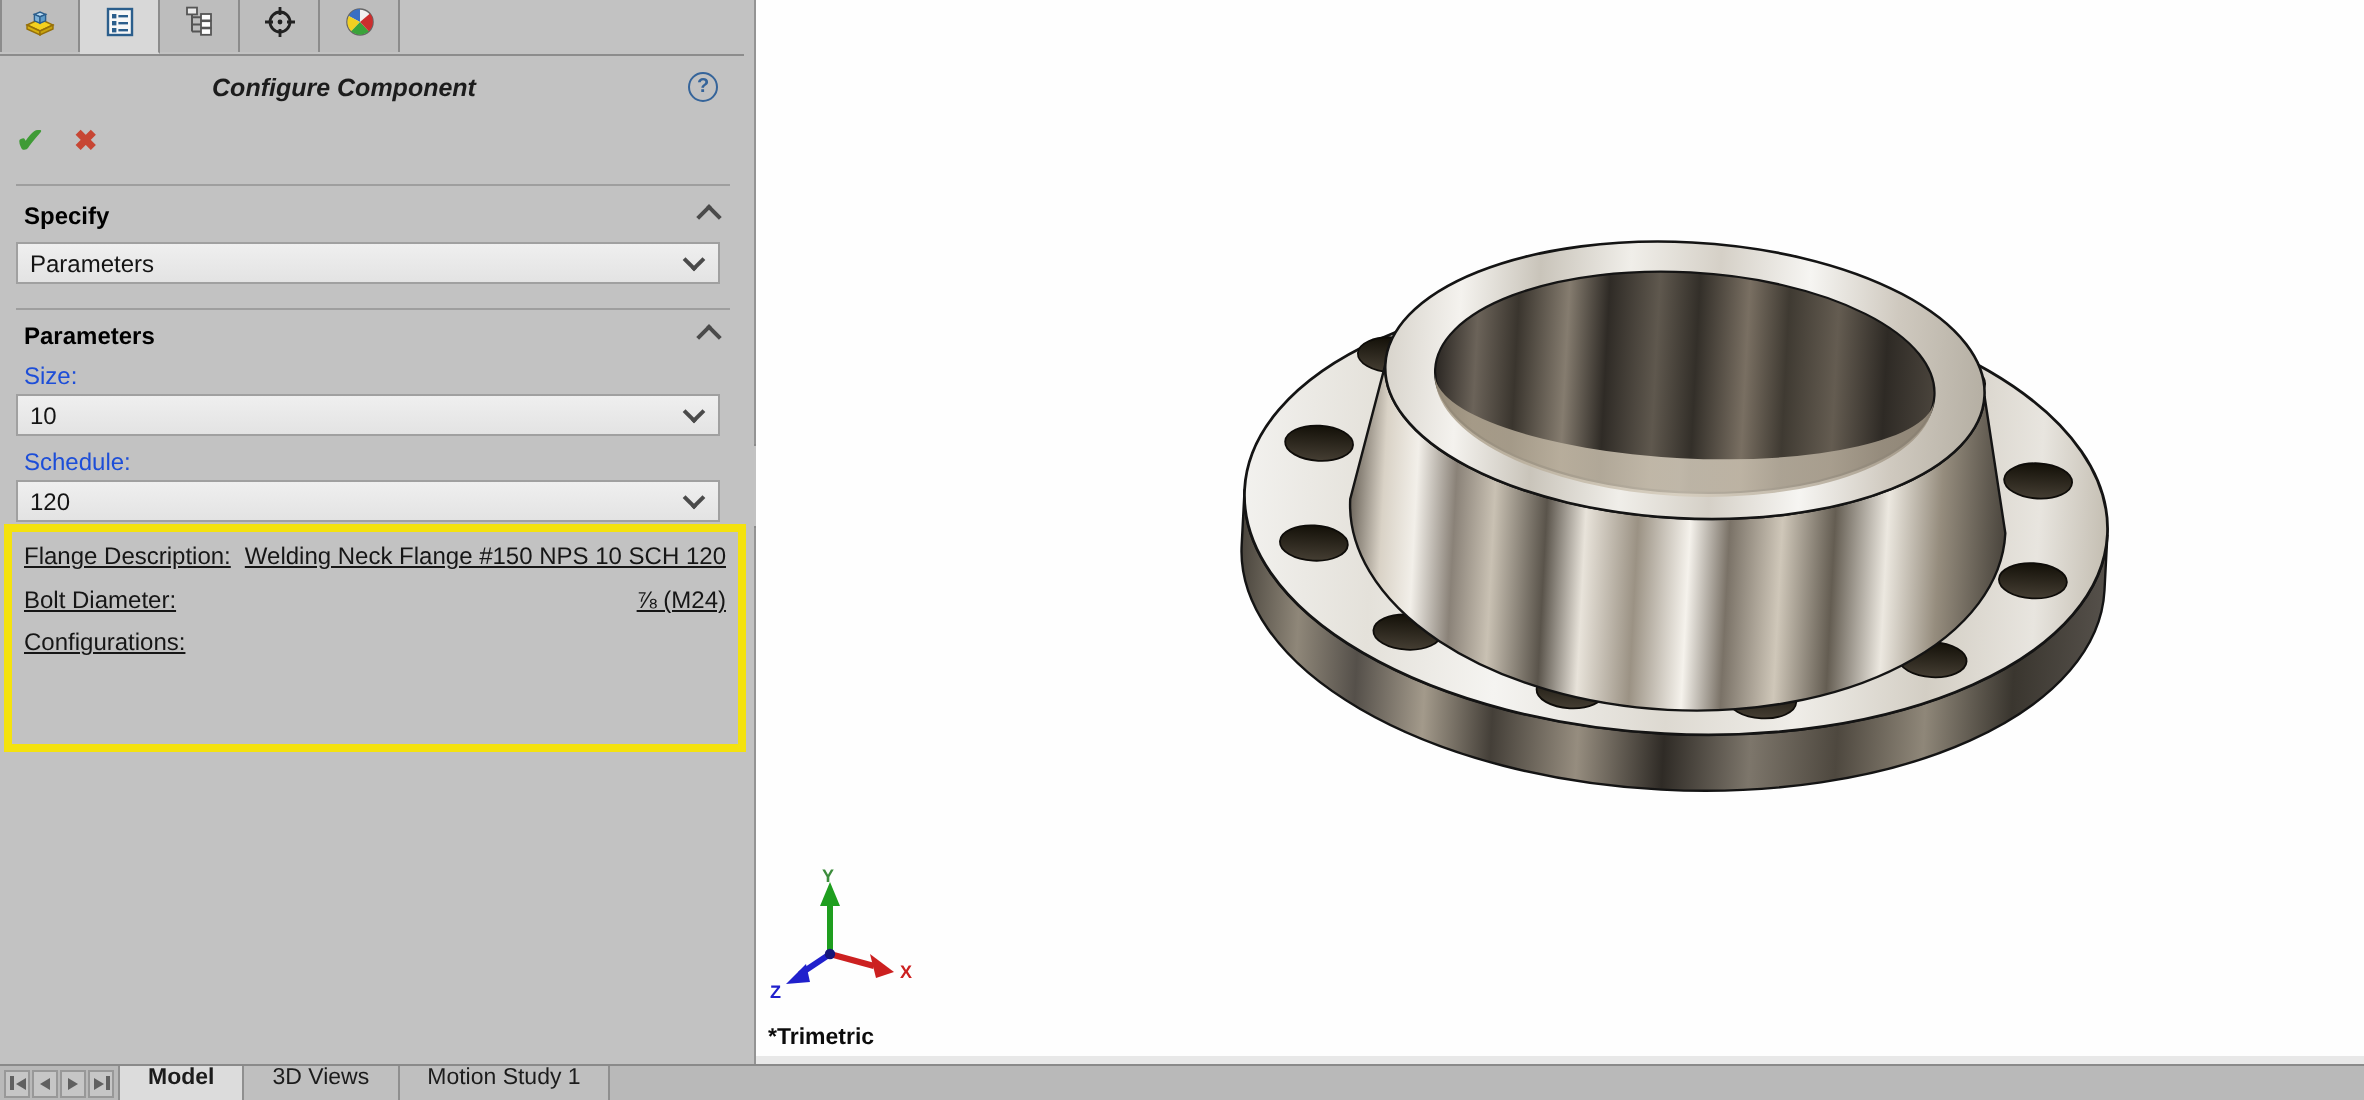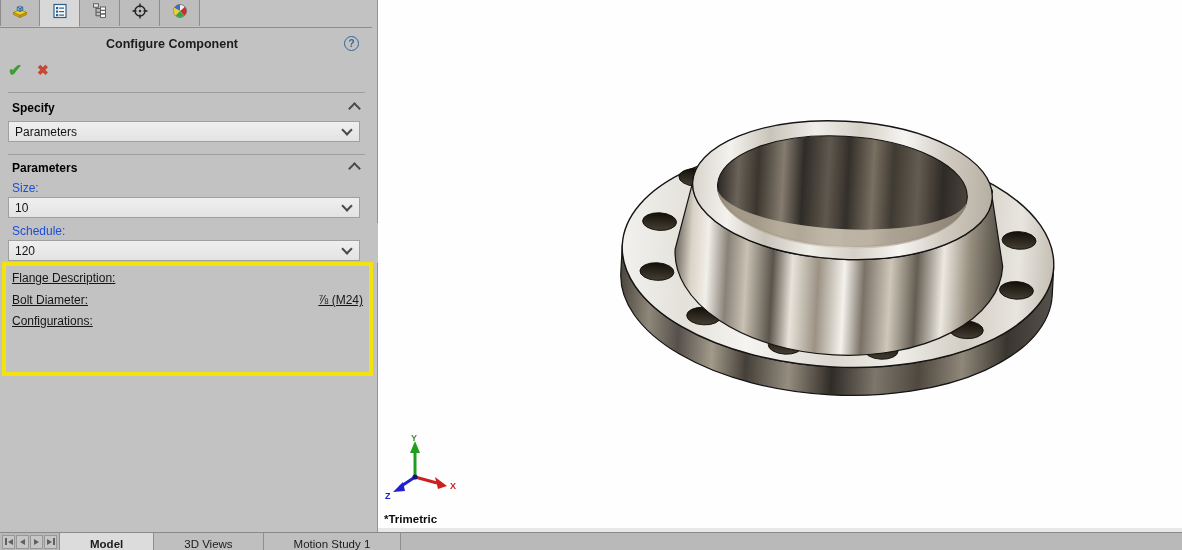--- a/index.html
+++ b/index.html
@@ -9,21 +9,21 @@
   
   .panel { position:absolute; left:0; top:0; width:378px; height:532px;
            background:#c2c2c2; border-right:1px solid #949494; box-sizing:border-box; }
   .pm-tabstrip { position:absolute; left:0; top:0; width:372px; height:27px;
                  border-bottom:1px solid #8c8c8c; display:flex; }
   .pm-tab { width:40px; height:26px; display:flex; align-items:center; justify-content:center;
             border-right:1px solid #8c8c8c; background:#bdbdbd; box-sizing:border-box; }
   .pm-tab:first-child { border-left:1px solid #8c8c8c; }
   .pm-tab.active { background:#d8d8d8; height:27px; border-bottom:1px solid #d8d8d8; }
   .pm-title { position:absolute; left:0; top:37px; width:344px; text-align:center;
-              font-size:12.5px; font-weight:bold; color:#1c1c1c; }
+              font-size:12.5px; font-weight:bold; color:#1c1c1c;font-style:italic; }
   .help-btn { position:absolute; right:18px; top:36px; width:15px; height:15px; border-radius:50%;
               border:1.5px solid #35649a; color:#35649a; font-size:10px; font-weight:bold;
               display:flex; align-items:center; justify-content:center; box-sizing:border-box; }
   .ok-btn { position:absolute; left:8px; top:60px; font-size:17px; font-weight:bold; color:#3f9b36; cursor:default; }
   .cancel-btn { position:absolute; left:37px; top:62px; font-size:14px; font-weight:bold; color:#c74634; cursor:default; }
   .divider { position:absolute; left:8px; right:12px; height:1px; background:#9e9e9e; }
   .sect-label { position:absolute; left:12px; font-size:12px; font-weight:600; color:#000000; }
   .plain-label { position:absolute; left:12px; font-size:12px; color:#1d4ed8; }
   .chev-up { position:absolute; right:18px; width:7px; height:7px;
              border-left:2px solid #4a4a4a; border-top:2px solid #4a4a4a; transform:rotate(45deg); }
@@ -60,22 +60,22 @@
                 background:#b9b9b9; border-top:1px solid #8a8a8a; box-sizing:border-box;
                 display:flex; align-items:stretch; }
   .nav-group { display:flex; align-items:center; gap:1px; padding:0 2px; }
   .nav-btn { width:13px; height:14px; background:#c6c6c6; border:1px solid #989898;
              display:flex; align-items:center; justify-content:center; gap:1px; box-sizing:border-box; }
   .tri-l { width:0; height:0; border-top:3.5px solid transparent; border-bottom:3.5px solid transparent;
            border-right:5px solid #606060; }
   .tri-r { width:0; height:0; border-top:3.5px solid transparent; border-bottom:3.5px solid transparent;
            border-left:5px solid #606060; }
   .bar-v { width:2px; height:7px; background:#606060; }
-  .bbtab { display:flex; align-items:flex-end; justify-content:center; font-size:11.5px; color:#1c1c1c;
-           border-right:1px solid #8f8f8f; padding:0 30px; background:#bfbfbf; }
+  .bbtab { display:flex; align-items:flex-start; justify-content:center; font-size:11.5px; color:#1c1c1c;
+           border-right:1px solid #8f8f8f; padding:0 14px; background:#bfbfbf; }
   .bbtab.first { border-left:1px solid #8f8f8f; }
   .bbtab.active { background:#dcdcdc; font-weight:bold; }
   .bb-fill { flex:1; }
 </style>
 </head>
 <body>
 
 <div class="app">
 
   <div class="panel">
@@ -173,20 +173,21 @@
 
     <div class="plain-label" style="top:224px">Schedule:</div>
     <div class="dropdown" style="top:240px">
       <span>120</span>
       <span class="chev-dn"></span>
     </div>
 
     <div class="info-box">
       <div class="info-row">
         <span class="lbl">Flange Description:</span>
+        <span class="val">Welding Neck Flange #150 NPS 10 SCH 120</span>
       </div>
       <div class="info-row">
         <span class="lbl">Bolt Diameter:</span>
         <span class="val">⅞ (M24)</span>
       </div>
       <div class="info-row" style="height:20px">
         <span class="lbl">Configurations:</span>
       </div>
     </div>
 

